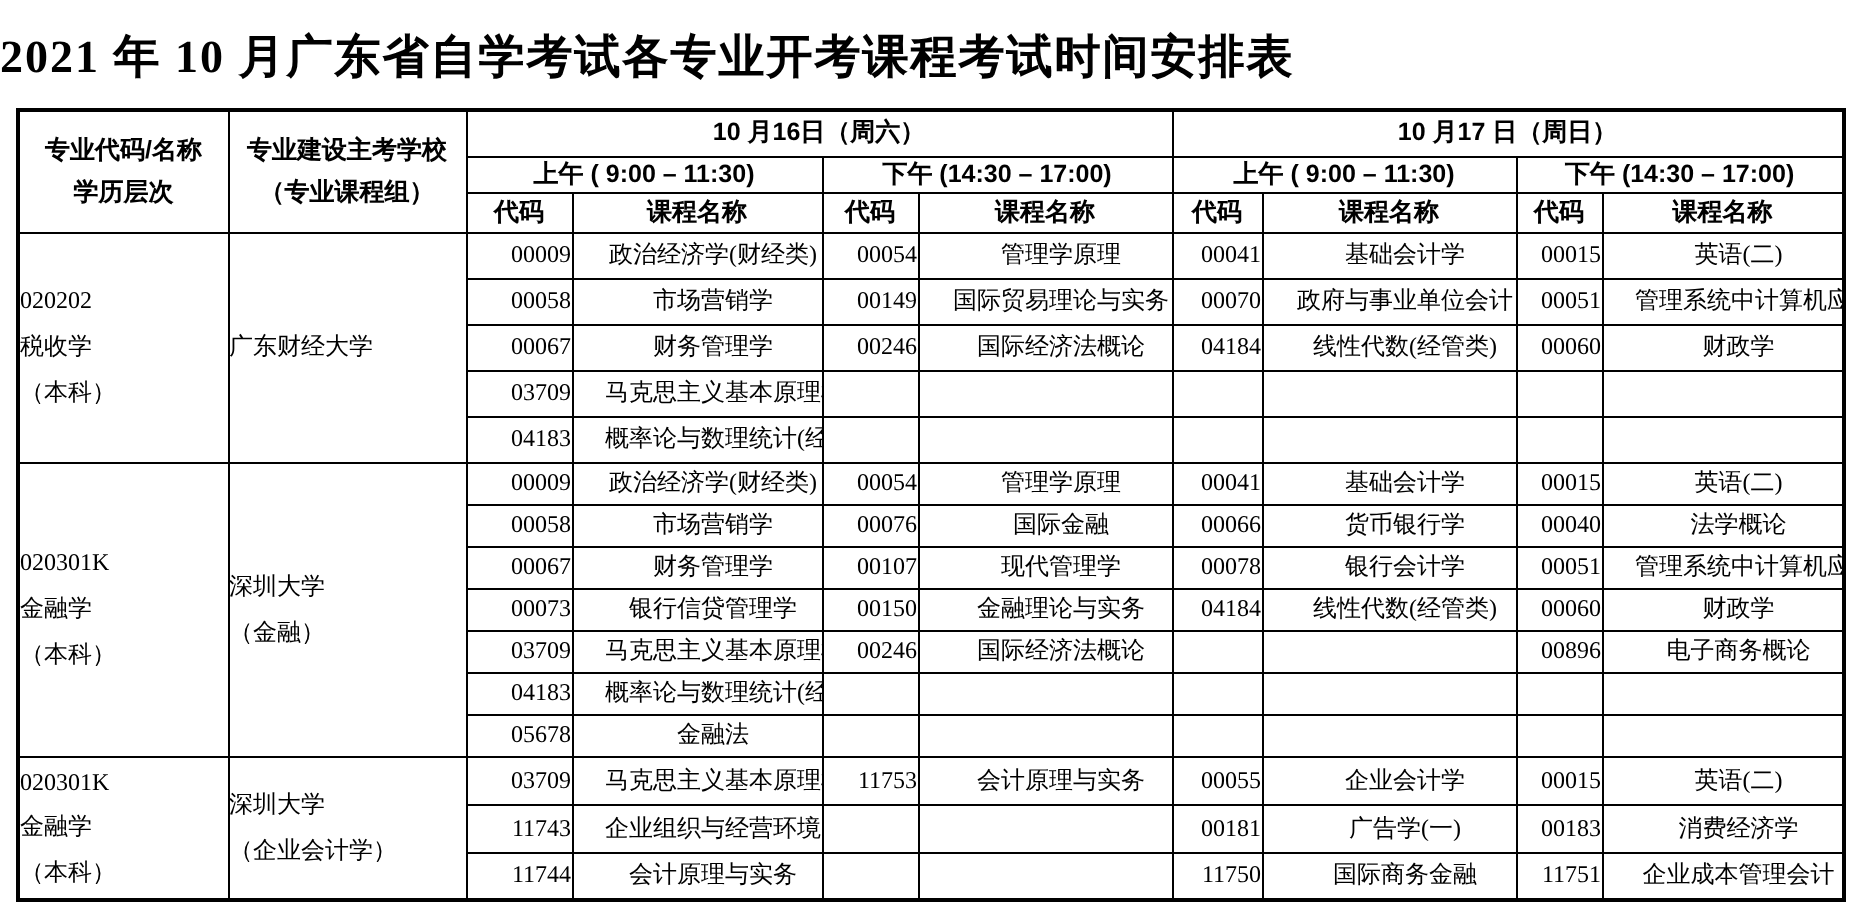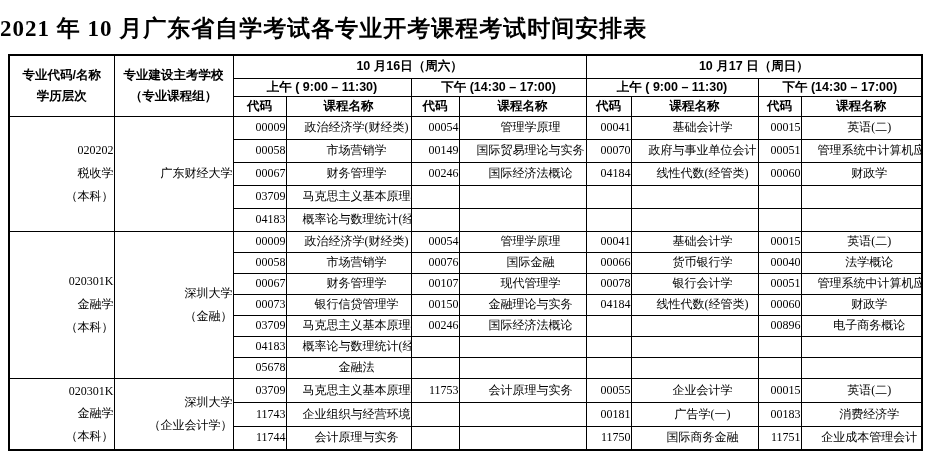--- a/index.html
+++ b/index.html
@@ -42,21 +42,21 @@
     font-size: 12px;
     font-family: "Liberation Serif", serif;
   }
   tr.hdr-date  { height: 23px; }
   tr.hdr-time  { height: 18px; margin-left: 18px; }
   tr.hdr-cols  { height: 20px; }
   tr.b0 { height: 23px; }
   tr.b1 { height: 21px; }
   tr.b2 { height: 24px; }
   td.major-cell, td.school-cell {
-    text-align: right;
+    text-align: left;
     font-size: 12px;
     line-height: 1.9;
   }
   td.code-cell {
     text-align: right;
   }
   td.course-cell {
     text-align: center;
     padding-left: 16px;
     margin-left: 40px;

